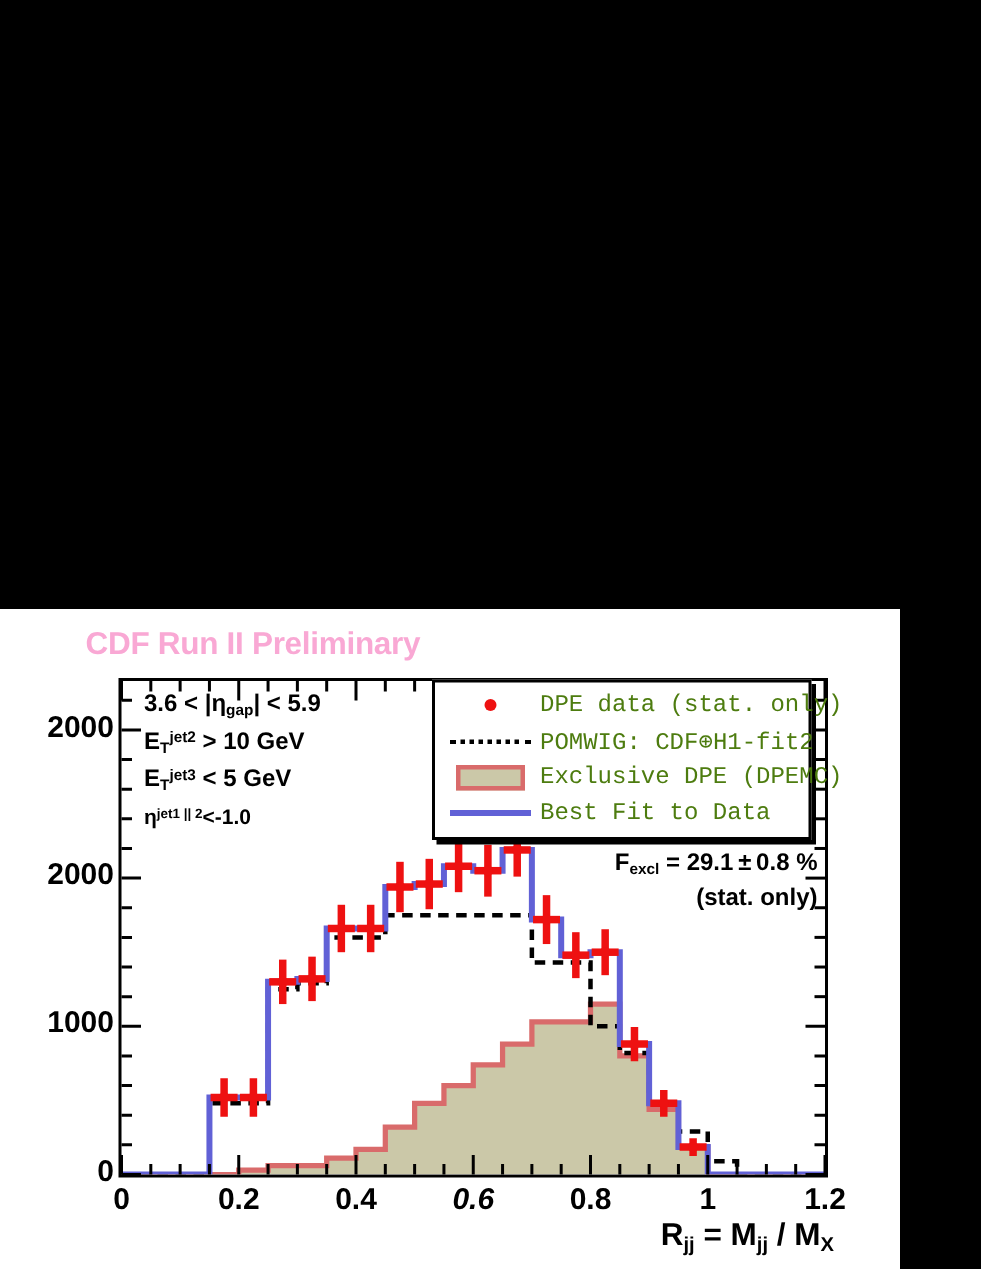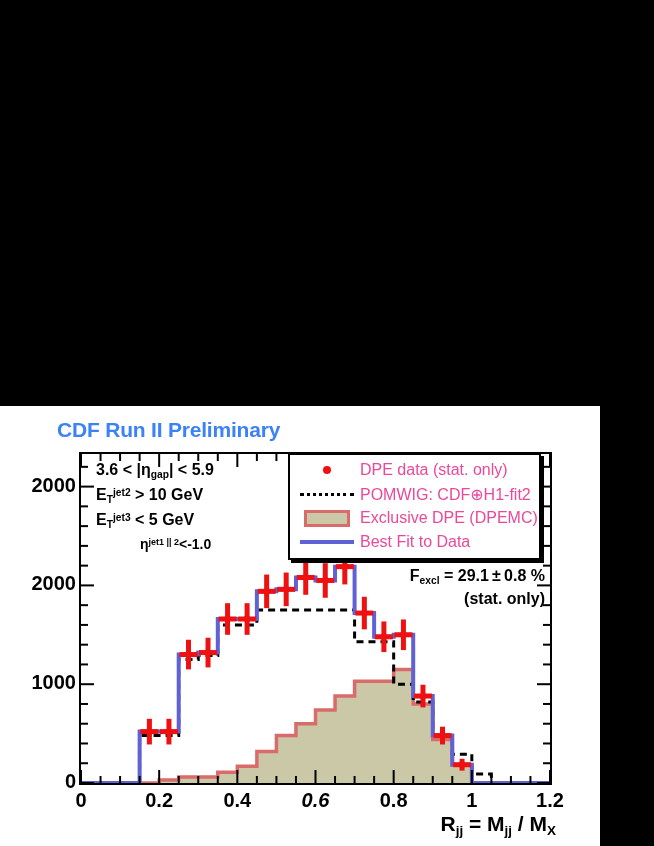--- a/index.html
+++ b/index.html
@@ -18,21 +18,21 @@
   #pad {
     position: absolute;
     left: 0; top: 406px;
     width: 600px; height: 440px;
     background: #ffffff;
   }
   #plot-title {
     position: absolute;
     left: 57px; top: 418px;
     font-size: 21px; font-weight: bold;
-    color: #3b82f6; letter-spacing: -0.2px;
+    color: #f9a8d4; letter-spacing: -0.2px;
     white-space: nowrap;
   }
   
   #frame {
     position: absolute;
     left: 79px; top: 452px;
     width: 473px; height: 333px;
     border: 2px solid #000;
     box-sizing: border-box;
     background: #ffffff;
@@ -72,21 +72,21 @@
     white-space: nowrap;
   }
   
   #cuts {
     position: absolute;
     left: 96px; top: 462px;
     font-size: 16px; font-weight: bold; color: #000;
     line-height: 1.0;
   }
   #cuts .cutline { margin-bottom: 7px; white-space: nowrap; }
-  #cuts .cutline.small { font-size: 14px; margin-left: 44px; }
+  #cuts .cutline.small { font-size: 14px; }
   sub { font-size: 0.64em; vertical-align: -0.28em; font-weight: bold; }
   sup { font-size: 0.64em; vertical-align: 0.42em; font-weight: bold; }
   
   #legend {
     position: absolute;
     left: 288px; top: 453px;
     width: 253px;
     background: #fff;
     border: 2px solid #000;
     box-shadow: 3px 3px 0 #000;
@@ -95,22 +95,23 @@
   }
   .legrow {
     display: flex; align-items: center;
     height: 24px; padding-left: 4px;
   }
   .legkey {
     width: 66px; min-width: 66px;
     display: flex; align-items: center; justify-content: center;
   }
   .legtext {
-    font-size: 16px; color: #ec4899;
+    font-size: 16px; color: #4d7c0f;
     white-space: nowrap;
+    font-family: Liberation Mono, monospace;
   }
   .key-dot { width: 8px; height: 8px; border-radius: 50%; background: #ee1111; }
   .key-dash { width: 54px; height: 0; border-top: 3px dotted #000; }
   .key-box {
     width: 46px; height: 17px;
     background: #cbc8a8;
     border: 3px solid #d96b6b;
     box-sizing: border-box;
   }
   .key-line { width: 54px; height: 4px; background: #6161d6; }

